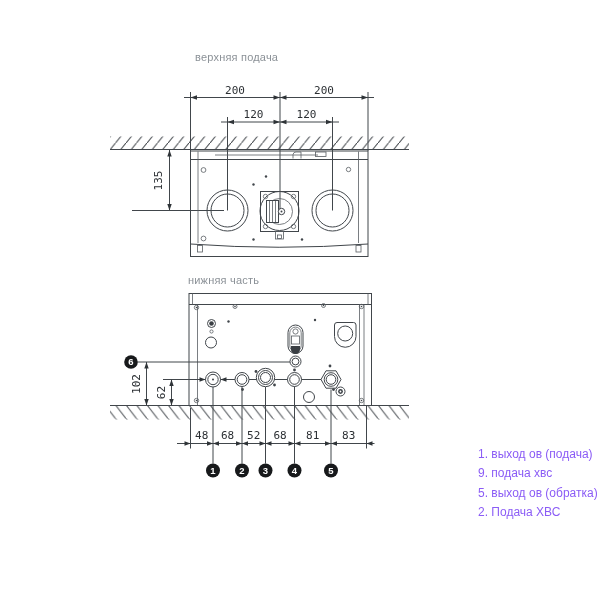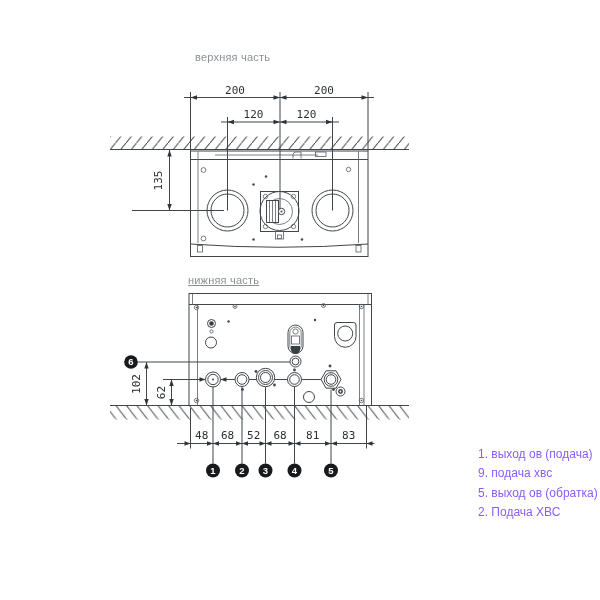--- a/index.html
+++ b/index.html
@@ -1,42 +1,42 @@
 <!DOCTYPE html>
 <html><head>
 <meta charset="utf-8">
 <style>
   html,body{margin:0;padding:0;background:#ffffff;}
   #stage{position:relative;width:600px;height:600px;background:#ffffff;overflow:hidden;
          font-family:"Liberation Sans",sans-serif;}
   #diagram-svg{position:absolute;left:0;top:0;}
   .section-label{position:absolute;font-size:11px;color:#8b9197;letter-spacing:.2px;}
   #label-top{left:195px;top:51px;}
-  #label-bottom{left:188px;top:274px;text-decoration:underline;}
+  #label-bottom{left:188px;top:274px;}
   .legend{position:absolute;left:438px;top:445px;width:160px;color:#8b5cf6;
           font-size:12px;line-height:19.4px;margin-left:40px;}
   .legend .legend-item{white-space:nowrap;}
   
   .ln{stroke:#41464b;stroke-width:1;fill:none;}
   .lnw{stroke:#41464b;stroke-width:1;fill:#ffffff;}
   .thin{stroke:#585d62;stroke-width:.8;fill:none;}
   .filldark{fill:#3a3f44;stroke:none;}
   .arrow{fill:#2f3438;stroke:none;}
   .dot{fill:#41464b;stroke:none;}
   .dim{font-family:"DejaVu Sans Mono",monospace;font-size:11px;fill:#2b2f33;text-anchor:middle;}
   .callout-circle{fill:#17191b;stroke:none;}
   .callout-num{font-family:"Liberation Sans",sans-serif;font-weight:bold;font-size:9.5px;
                fill:#ffffff;text-anchor:middle;}
 </style>
 </head>
 <body>
 
 <div id="stage">
 
-  <div id="label-top" class="section-label">верхняя часть</div>
+  <div id="label-top" class="section-label">верхняя подача</div>
   <div id="label-bottom" class="section-label">нижняя часть</div>
 
   <svg id="diagram-svg" width="600" height="600" viewBox="0 0 600 600">
     <defs>
       <pattern id="hatchUp" width="10.5" height="13" patternUnits="userSpaceOnUse">
         <line x1="0" y1="13" x2="10.5" y2="0" stroke="#41464b" stroke-width="1"></line>
       </pattern>
       <pattern id="hatchDown" width="10.5" height="13.5" patternUnits="userSpaceOnUse">
         <line x1="0" y1="0" x2="10.5" y2="13.5" stroke="#41464b" stroke-width="1"></line>
       </pattern>

